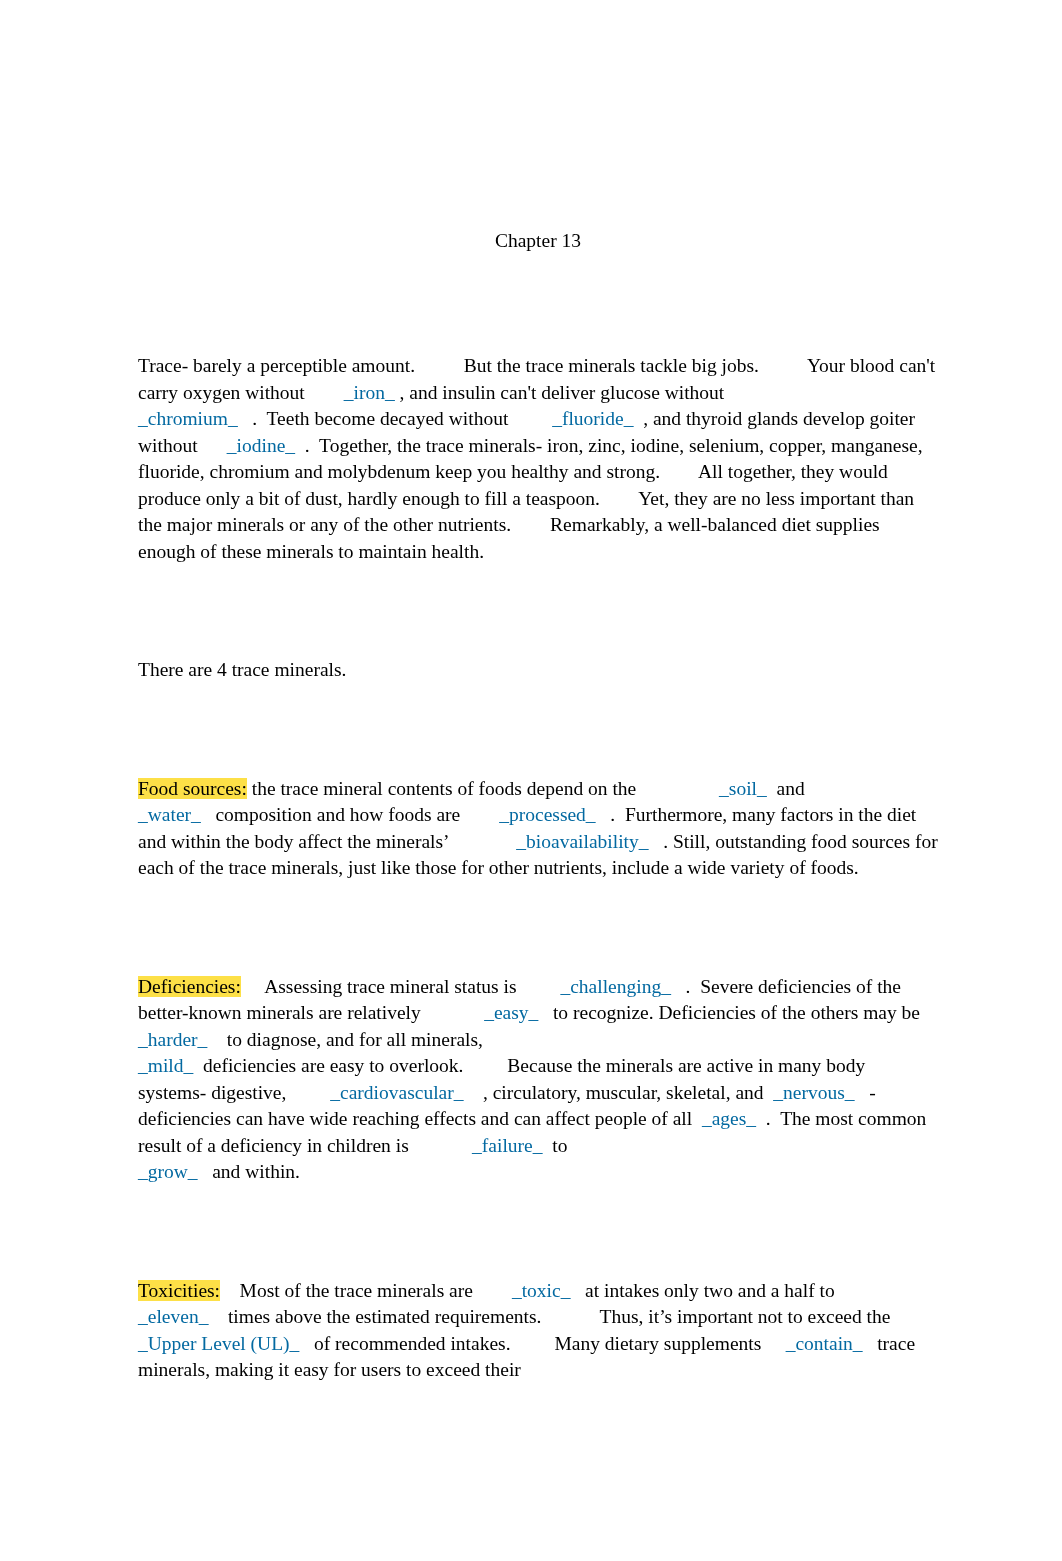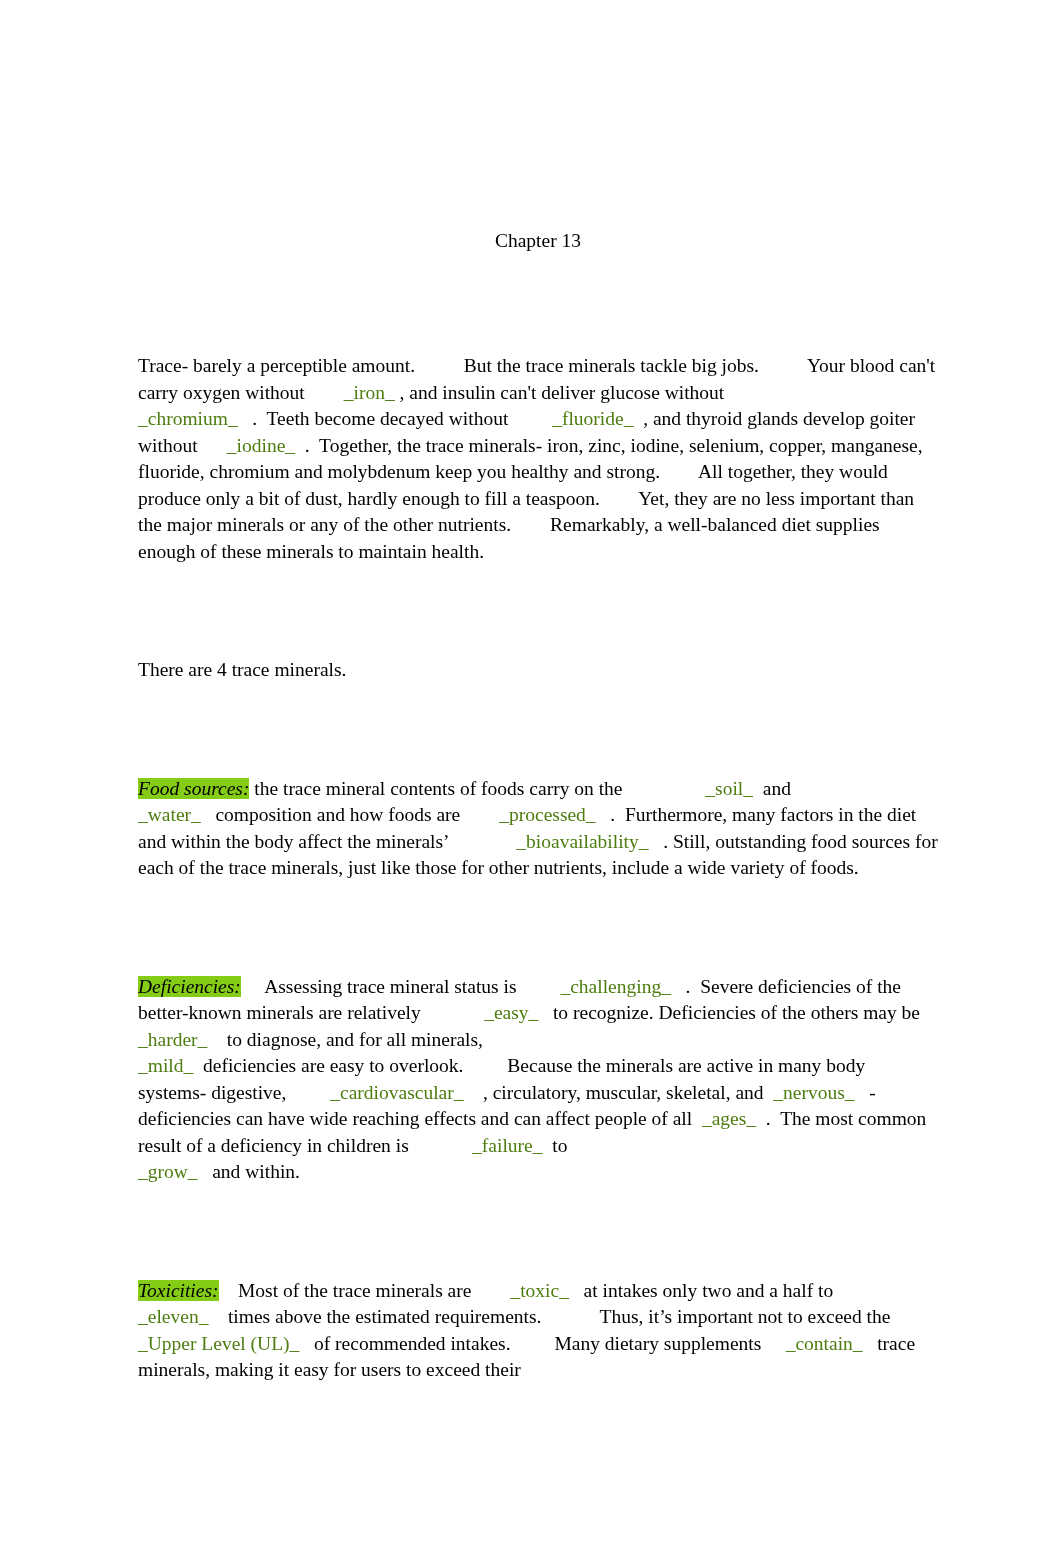--- a/index.html
+++ b/index.html
@@ -41,26 +41,25 @@
   }
   .para {
     font-size: 19.5px;
     line-height: 26.5px;
     color: #000;
     white-space: pre-wrap;
     text-align: left;
     word-spacing: 0px;
   }
   .blank {
-    color: #4d7c0f;
+    color: #0369a1;
     margin-top: 24px;
   }
   .hl {
-    background-color: #84cc16;
-    font-style: italic;
+    background-color: #fde047;
   }
   .gap-lg {
     height: 53px;
   }
   .spacer-intro {
     height: 66px;
   }
 </style>
 </head>
 <body>
@@ -75,21 +74,21 @@
 
     <p class="para"><span>Trace- barely a perceptible amount.</span>          <span>But the trace minerals tackle big jobs.</span>          <span>Your blood can't carry oxygen without</span>        <span class="blank">_iron_</span> <span>, and insulin can't deliver glucose without</span>
 <span class="blank">_chromium_</span>   <span>.  Teeth become decayed without</span>         <span class="blank">_fluoride_</span>  <span>, and thyroid glands develop goiter without</span>      <span class="blank">_iodine_</span>  <span>.  Together, the trace minerals- iron, zinc, iodine, selenium, copper, manganese, fluoride, chromium and molybdenum keep you healthy and strong.</span>        <span>All together, they would produce only a bit of dust, hardly enough to fill a teaspoon.</span>        <span>Yet, they are no less important than the major minerals or any of the other nutrients.</span>        <span>Remarkably, a well-balanced diet supplies enough of these minerals to maintain health.</span></p>
 
     <div class="gap-lg"></div>
 
     <p class="para"><span>There are 4 trace minerals.</span></p>
 
     <div class="gap-lg"></div>
 
-    <p class="para"><span class="hl">Food sources:</span><span> the trace mineral contents of foods carry on the</span>                 <span class="blank">_soil_</span>  <span>and</span>
+    <p class="para"><span class="hl">Food sources:</span><span> the trace mineral contents of foods depend on the</span>                 <span class="blank">_soil_</span>  <span>and</span>
 <span class="blank">_water_</span>   <span>composition and how foods are</span>        <span class="blank">_processed_</span>   <span>.  Furthermore, many factors in the diet and within the body affect the minerals’</span>              <span class="blank">_bioavailability_</span>   <span>. Still, outstanding food sources for each of the trace minerals, just like those for other nutrients, include a wide variety of foods.</span></p>
 
     <div class="gap-lg"></div>
 
     <p class="para"><span class="hl">Deficiencies:</span>     <span>Assessing trace mineral status is</span>         <span class="blank">_challenging_</span>   <span>.  Severe deficiencies of the better-known minerals are relatively</span>             <span class="blank">_easy_</span>   <span>to recognize. Deficiencies of the others may be</span>        <span class="blank">_harder_</span>    <span>to diagnose, and for all minerals,</span>
 <span class="blank">_mild_</span>  <span>deficiencies are easy to overlook.</span>         <span>Because the minerals are active in many body systems- digestive,</span>         <span class="blank">_cardiovascular_</span>    <span>, circulatory, muscular, skeletal, and</span>  <span class="blank">_nervous_</span>   <span>-deficiencies can have wide reaching effects and can affect people of all</span>  <span class="blank">_ages_</span>  <span>.  The most common result of a deficiency in children is</span>             <span class="blank">_failure_</span>  <span>to</span>
 <span class="blank">_grow_</span>   <span>and within.</span></p>
 
     <div class="gap-lg"></div>
 

